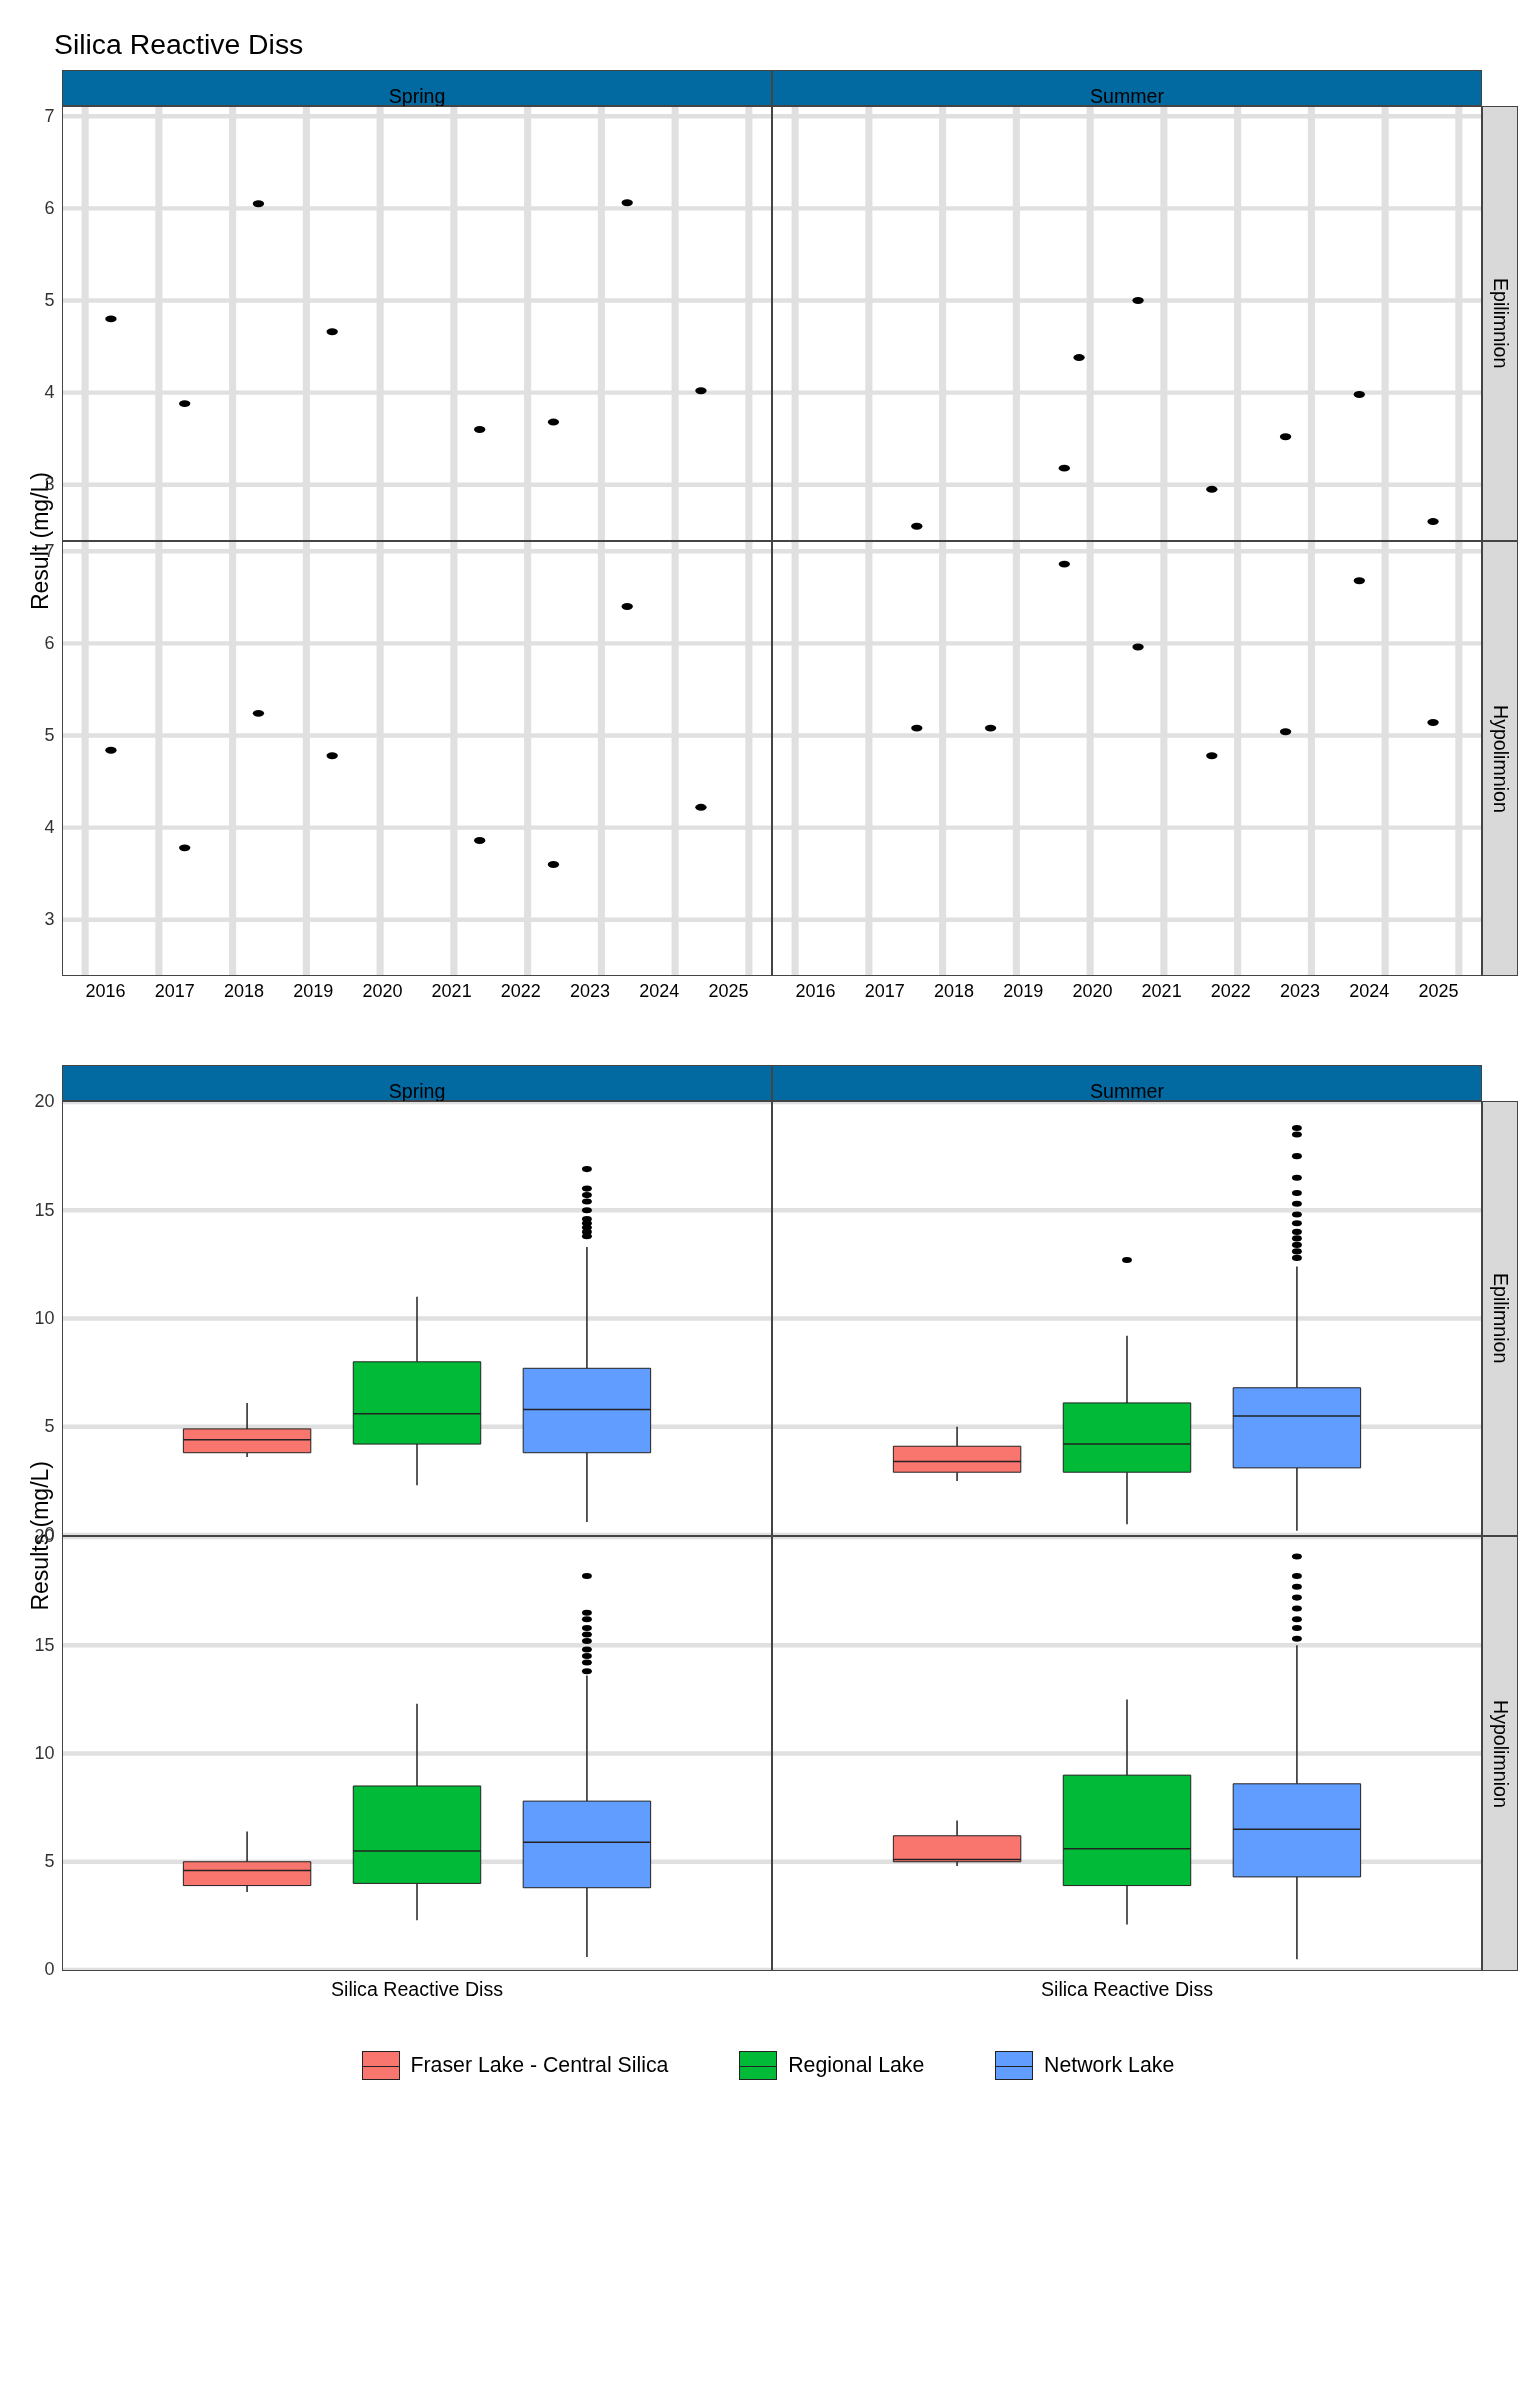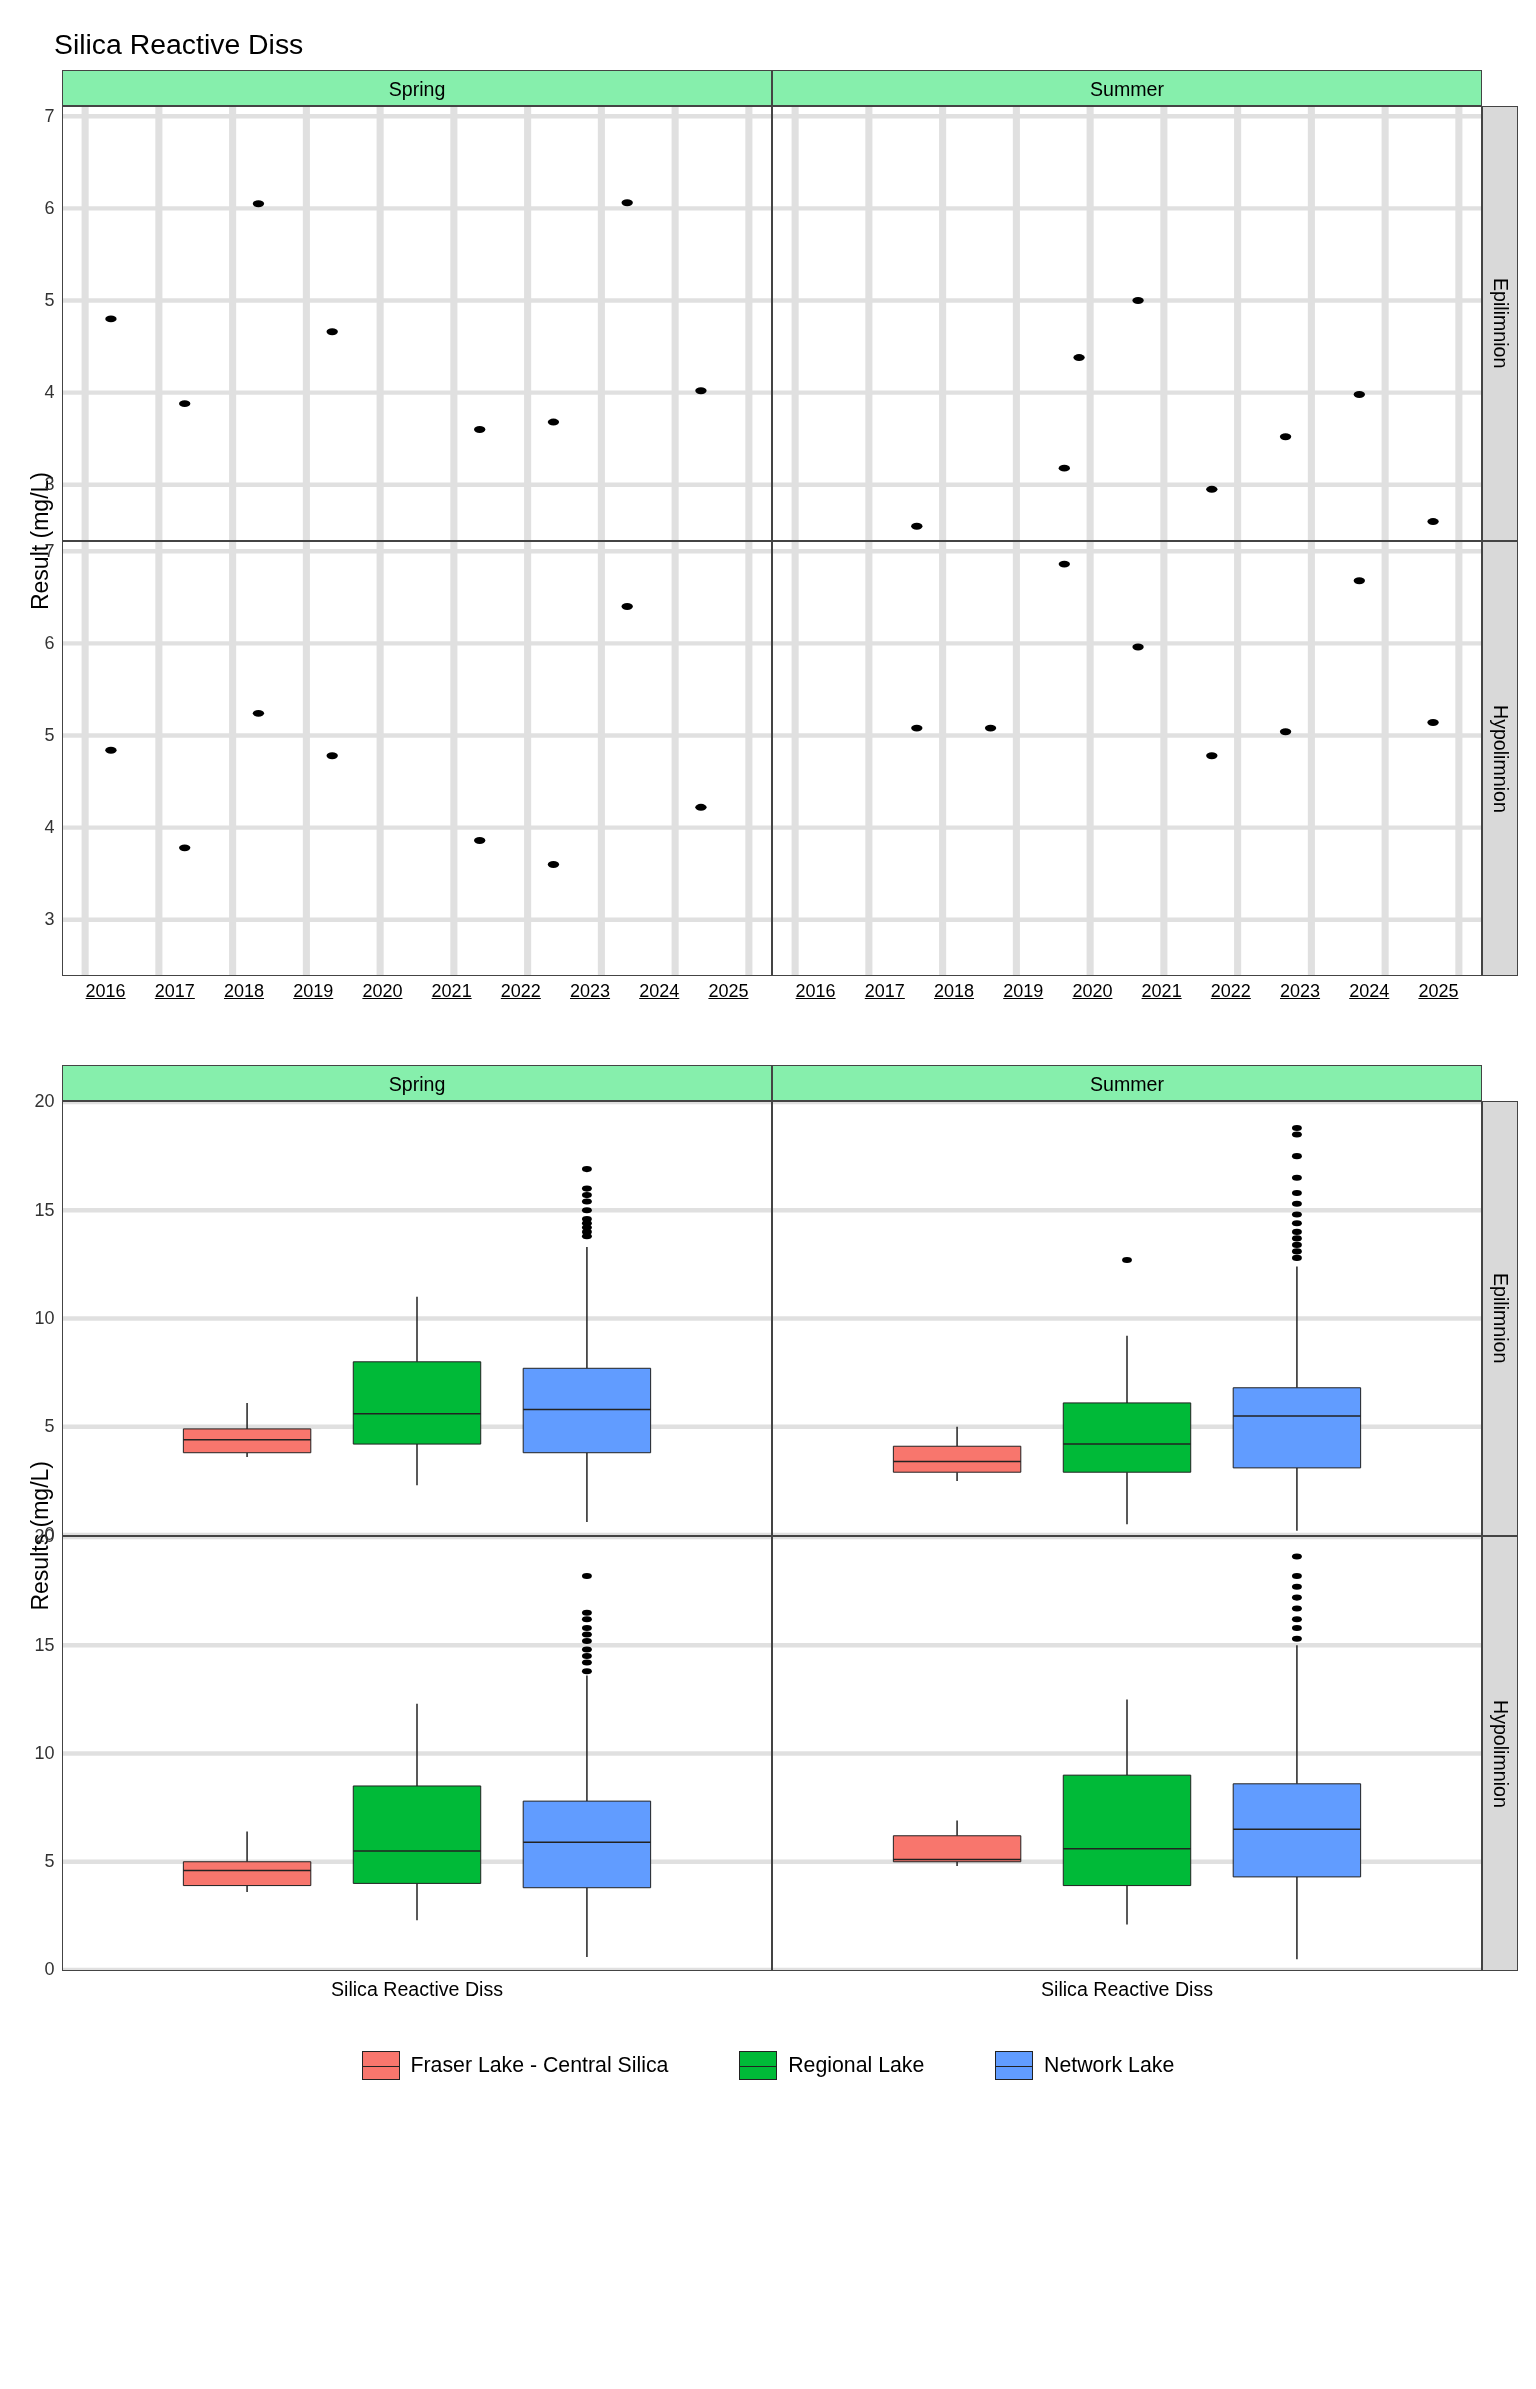--- a/index.html
+++ b/index.html
@@ -18,25 +18,25 @@
     font-weight: normal;
     margin: 9px 0 9px 36px;
   }
   .facet-grid {
     display: grid;
     grid-template-columns: 44px 1fr 1fr 36px;
     grid-template-rows: auto 1fr 1fr auto;
     border: none;
   }
   .col-strip {
-    background: #86efac;
+    background: #0369a1;
     border: 0.9px solid #444;
     text-align: center;
     font-size: 19.6px;
-    padding: 7px 0;
+    padding: 14px 0;
   }
   .row-strip {
     background: #d9d9d9;
     border: 0.9px solid #444;
     writing-mode: vertical-rl;
     text-align: center;
     font-size: 19.6px;
     padding: 0 5.3px;
   }
   .panel {
@@ -51,21 +51,21 @@
     font-size: 23px;
     align-self: center;
     justify-self: center;
   }
   .xaxis-ticks {
     display: flex;
     justify-content: space-between;
     font-size: 18px;
     padding: 5.3px 9px 0 9px;
   }
-  .xaxis-ticks span { flex: 1; text-align: center; text-decoration: underline; }
+  .xaxis-ticks span { flex: 1; text-align: center; }
   .panel svg { position: absolute; inset: 0; width: 100%; height: 100%; }
   .grid line { stroke: #e0e0e0; stroke-width: 1; }
   .point { fill: #000; }
   .whisker { stroke: #222; stroke-width: 1.5; }
   .outlier { fill: #000; }
   .legend {
     display: flex;
     justify-content: center;
     gap: 71px;
     margin-top: 44px;

